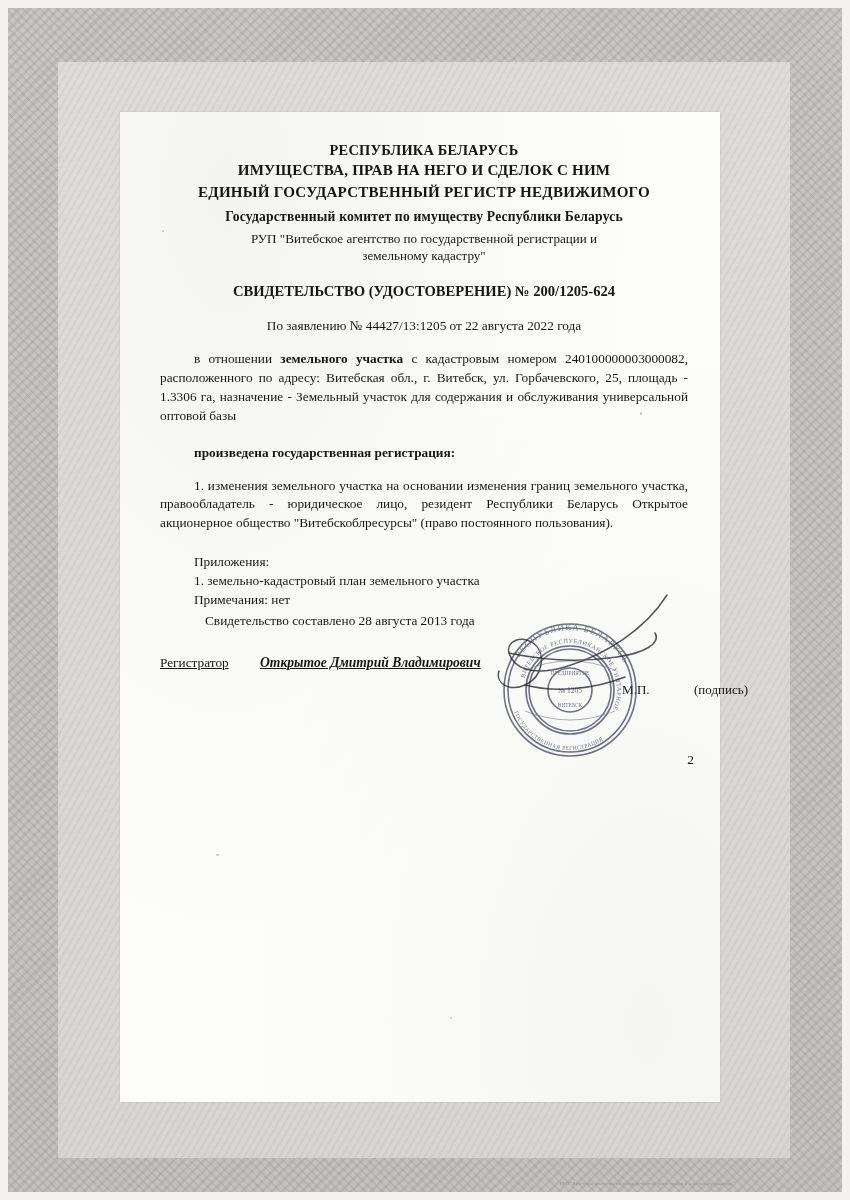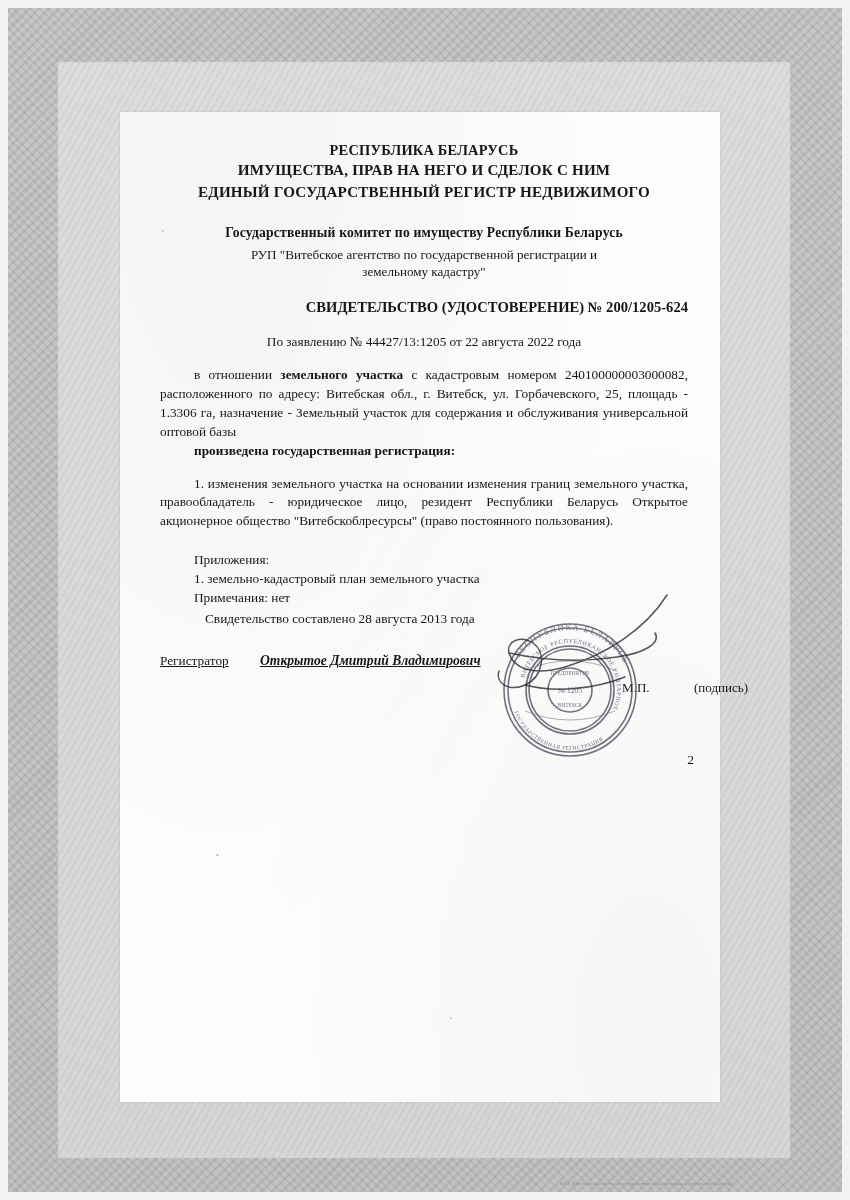--- a/index.html
+++ b/index.html
@@ -75,45 +75,46 @@
     line-height: 1.42;
   }
   .ttl {
     text-align: center;
     font-weight: bold;
     letter-spacing: .2px;
   }
   .ttl-1 { font-size: 14.4px; }
   .ttl-2 { font-size: 15.1px; }
   .ttl-3 { font-size: 15.1px; }
-  .ttl-4 { font-size: 13.6px; margin-top: 20px; }
+  .ttl-4 { font-size: 13.6px; margin-top: 4px; }
   .org {
     text-align: center;
     font-size: 13.1px;
     margin-top: 3px;
     line-height: 1.3;
   }
   .cert-title {
-    text-align: right;
+    text-align: center;
     font-weight: bold;
     font-size: 14.6px;
     margin-top: 18px;
     line-height: 1.35;
   }
   .para {
     margin-top: 14px;
     text-align: justify;
     text-indent: 34px;
   }
   .para-center {
     margin-top: 16px;
     text-align: center;
   }
   .bold { font-weight: bold; }
   .sub-head {
+    margin-top: 18px;
     font-weight: bold;
     text-indent: 34px;
   }
   .item {
     margin-top: 14px;
     text-align: justify;
     text-indent: 34px;
   }
   .app-block {
     margin-top: 20px;

